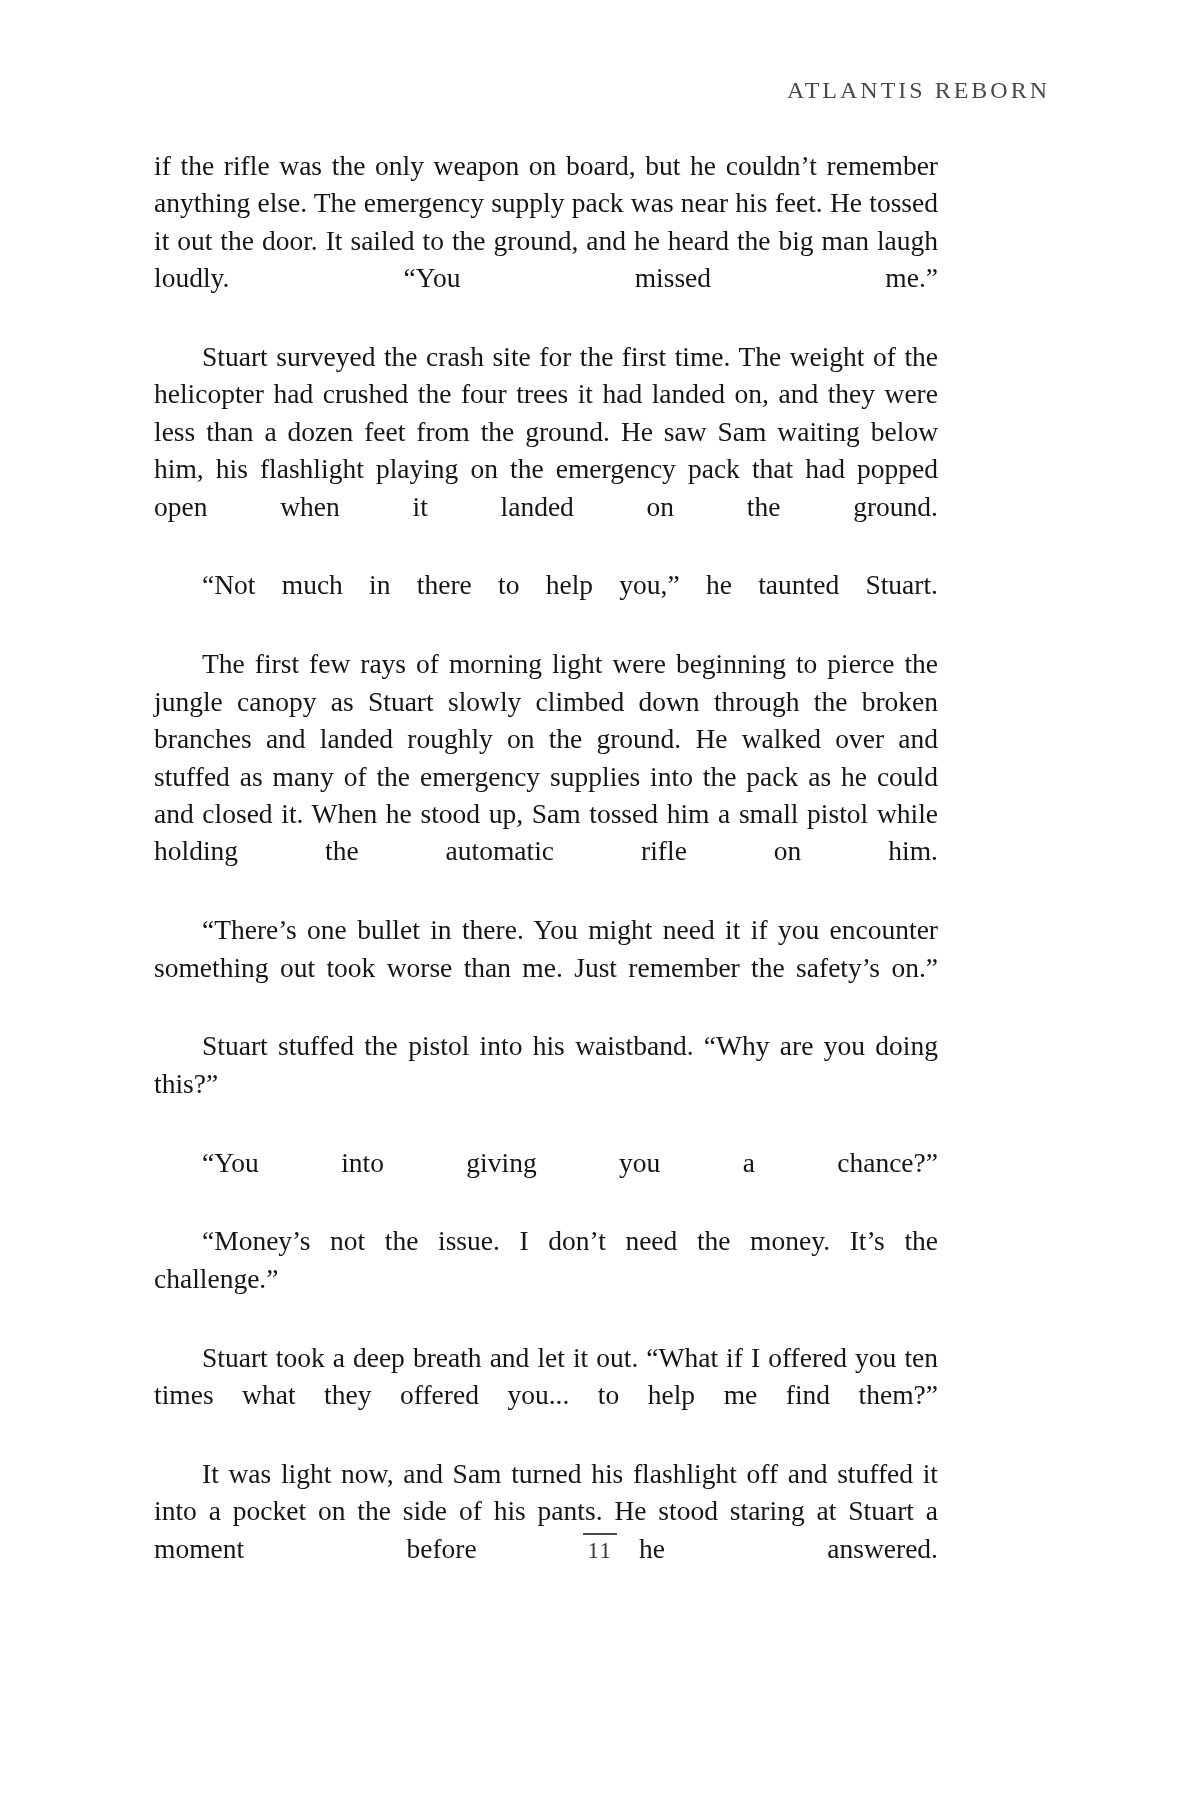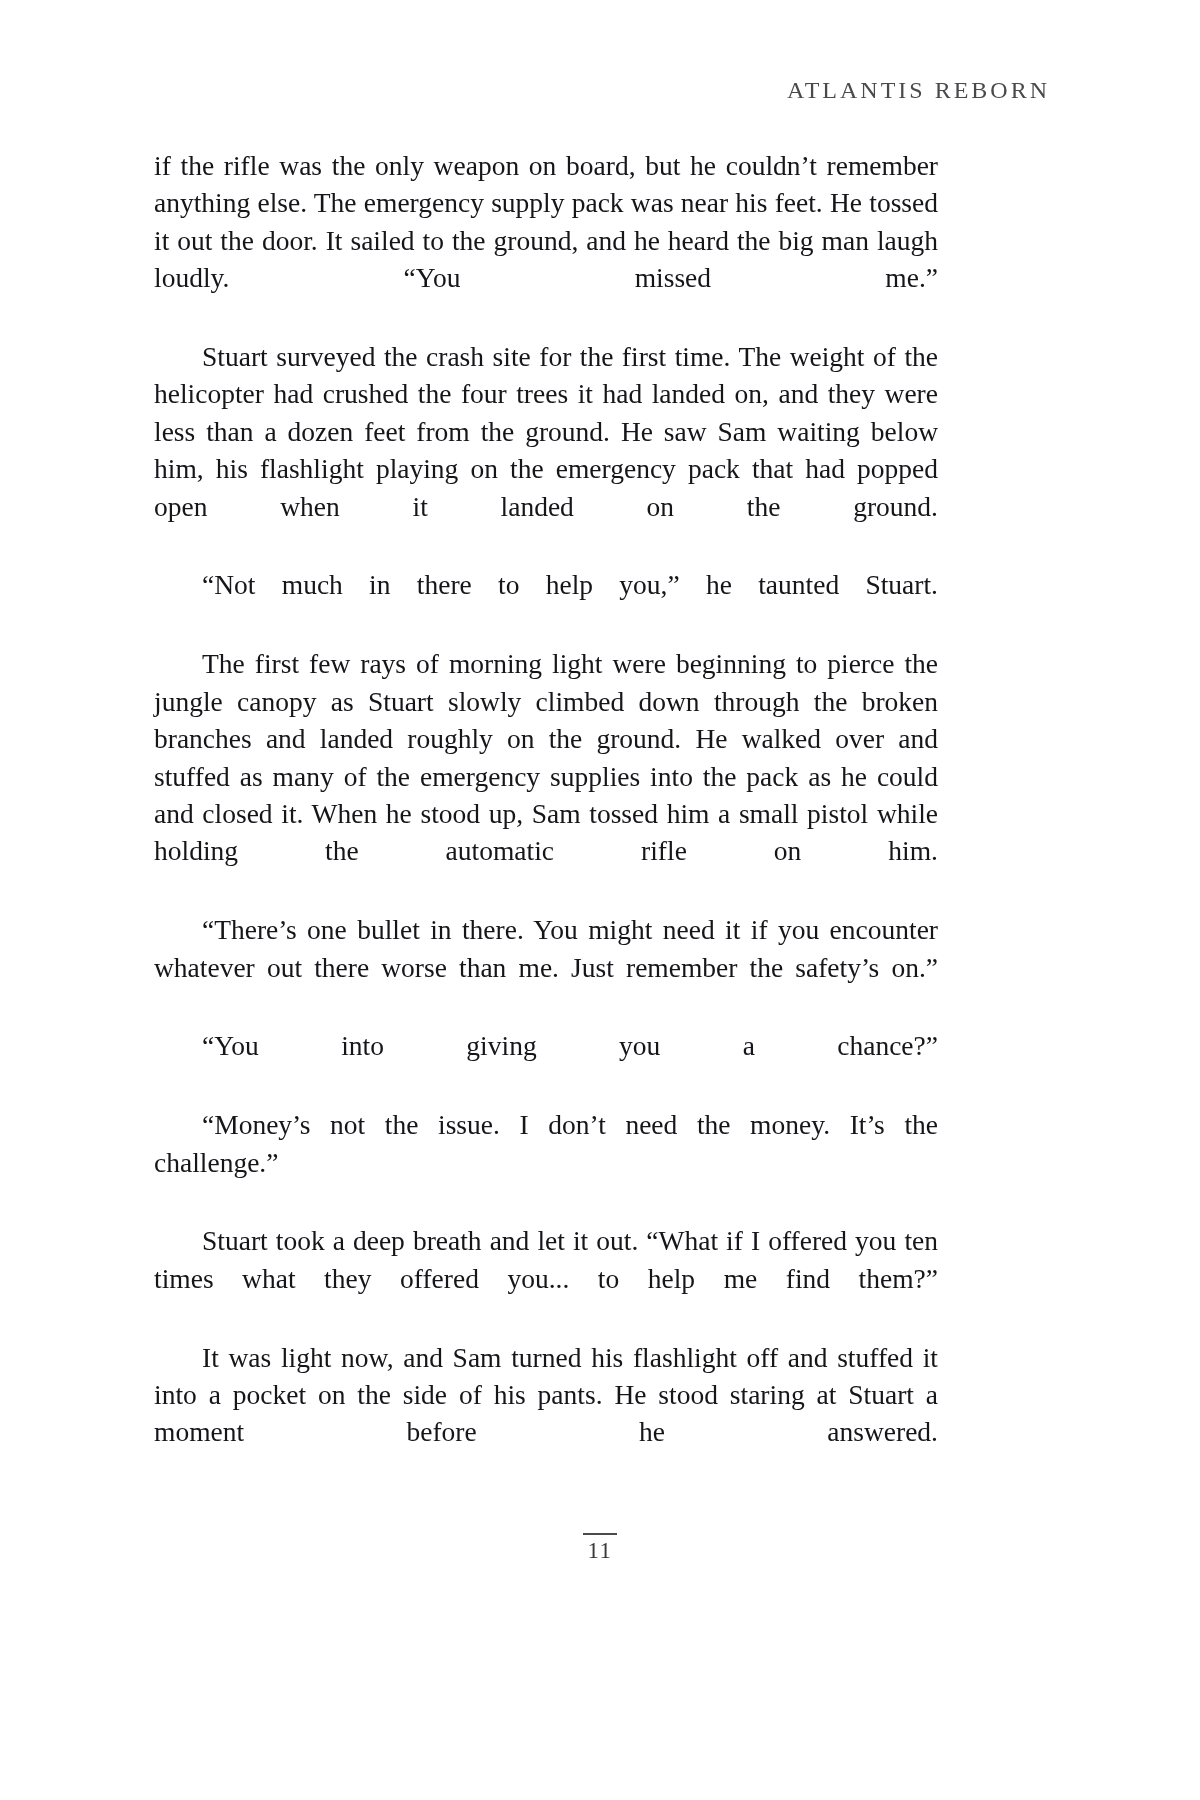--- a/index.html
+++ b/index.html
@@ -106,21 +106,22 @@
 
   <div class="running-head">
     <span class="running-head-title">ATLANTIS REBORN</span>
   </div>
 
   <div class="textblock">
     <p class="para">if the rifle was the only weapon on board, but he couldn’t remember anything else. The emergency supply pack was near his feet. He tossed it out the door. It sailed to the ground, and he heard the big man laugh loudly. “You missed me.”</p>
     <p class="para indent">Stuart surveyed the crash site for the first time. The weight of the helicopter had crushed the four trees it had landed on, and they were less than a dozen feet from the ground. He saw Sam waiting below him, his flashlight playing on the emergency pack that had popped open when it landed on the ground.</p>
     <p class="para indent">“Not much in there to help you,” he taunted Stuart.</p>
     <p class="para indent">The first few rays of morning light were beginning to pierce the jungle canopy as Stuart slowly climbed down through the broken branches and landed roughly on the ground. He walked over and stuffed as many of the emergency supplies into the pack as he could and closed it. When he stood up, Sam tossed him a small pistol while holding the automatic rifle on him.</p>
-    <p class="para indent">“There’s one bullet in there. You might need it if you encounter whatever out there worse than me. Just remember the safety’s on.”</p>
+    <p class="para indent">“There’s one bullet in there. You might need it if you encounter something out took worse than me. Just remember the safety’s on.”</p>
+    <p class="para indent">Stuart stuffed the pistol into his waistband. “Why are you doing this?”</p>
     <p class="para indent">“You into giving you a chance?”</p>
     <p class="para indent">“Money’s not the issue. I don’t need the money. It’s the challenge.”</p>
     <p class="para indent">Stuart took a deep breath and let it out. “What if I offered you ten times what they offered you... to help me find them?”</p>
     <p class="para indent">It was light now, and Sam turned his flashlight off and stuffed it into a pocket on the side of his pants. He stood staring at Stuart a moment before he answered.</p>
 
   </div>
 
   <div class="folio">
     <div class="folio-rule"></div>
     <span class="folio-number">11</span>

